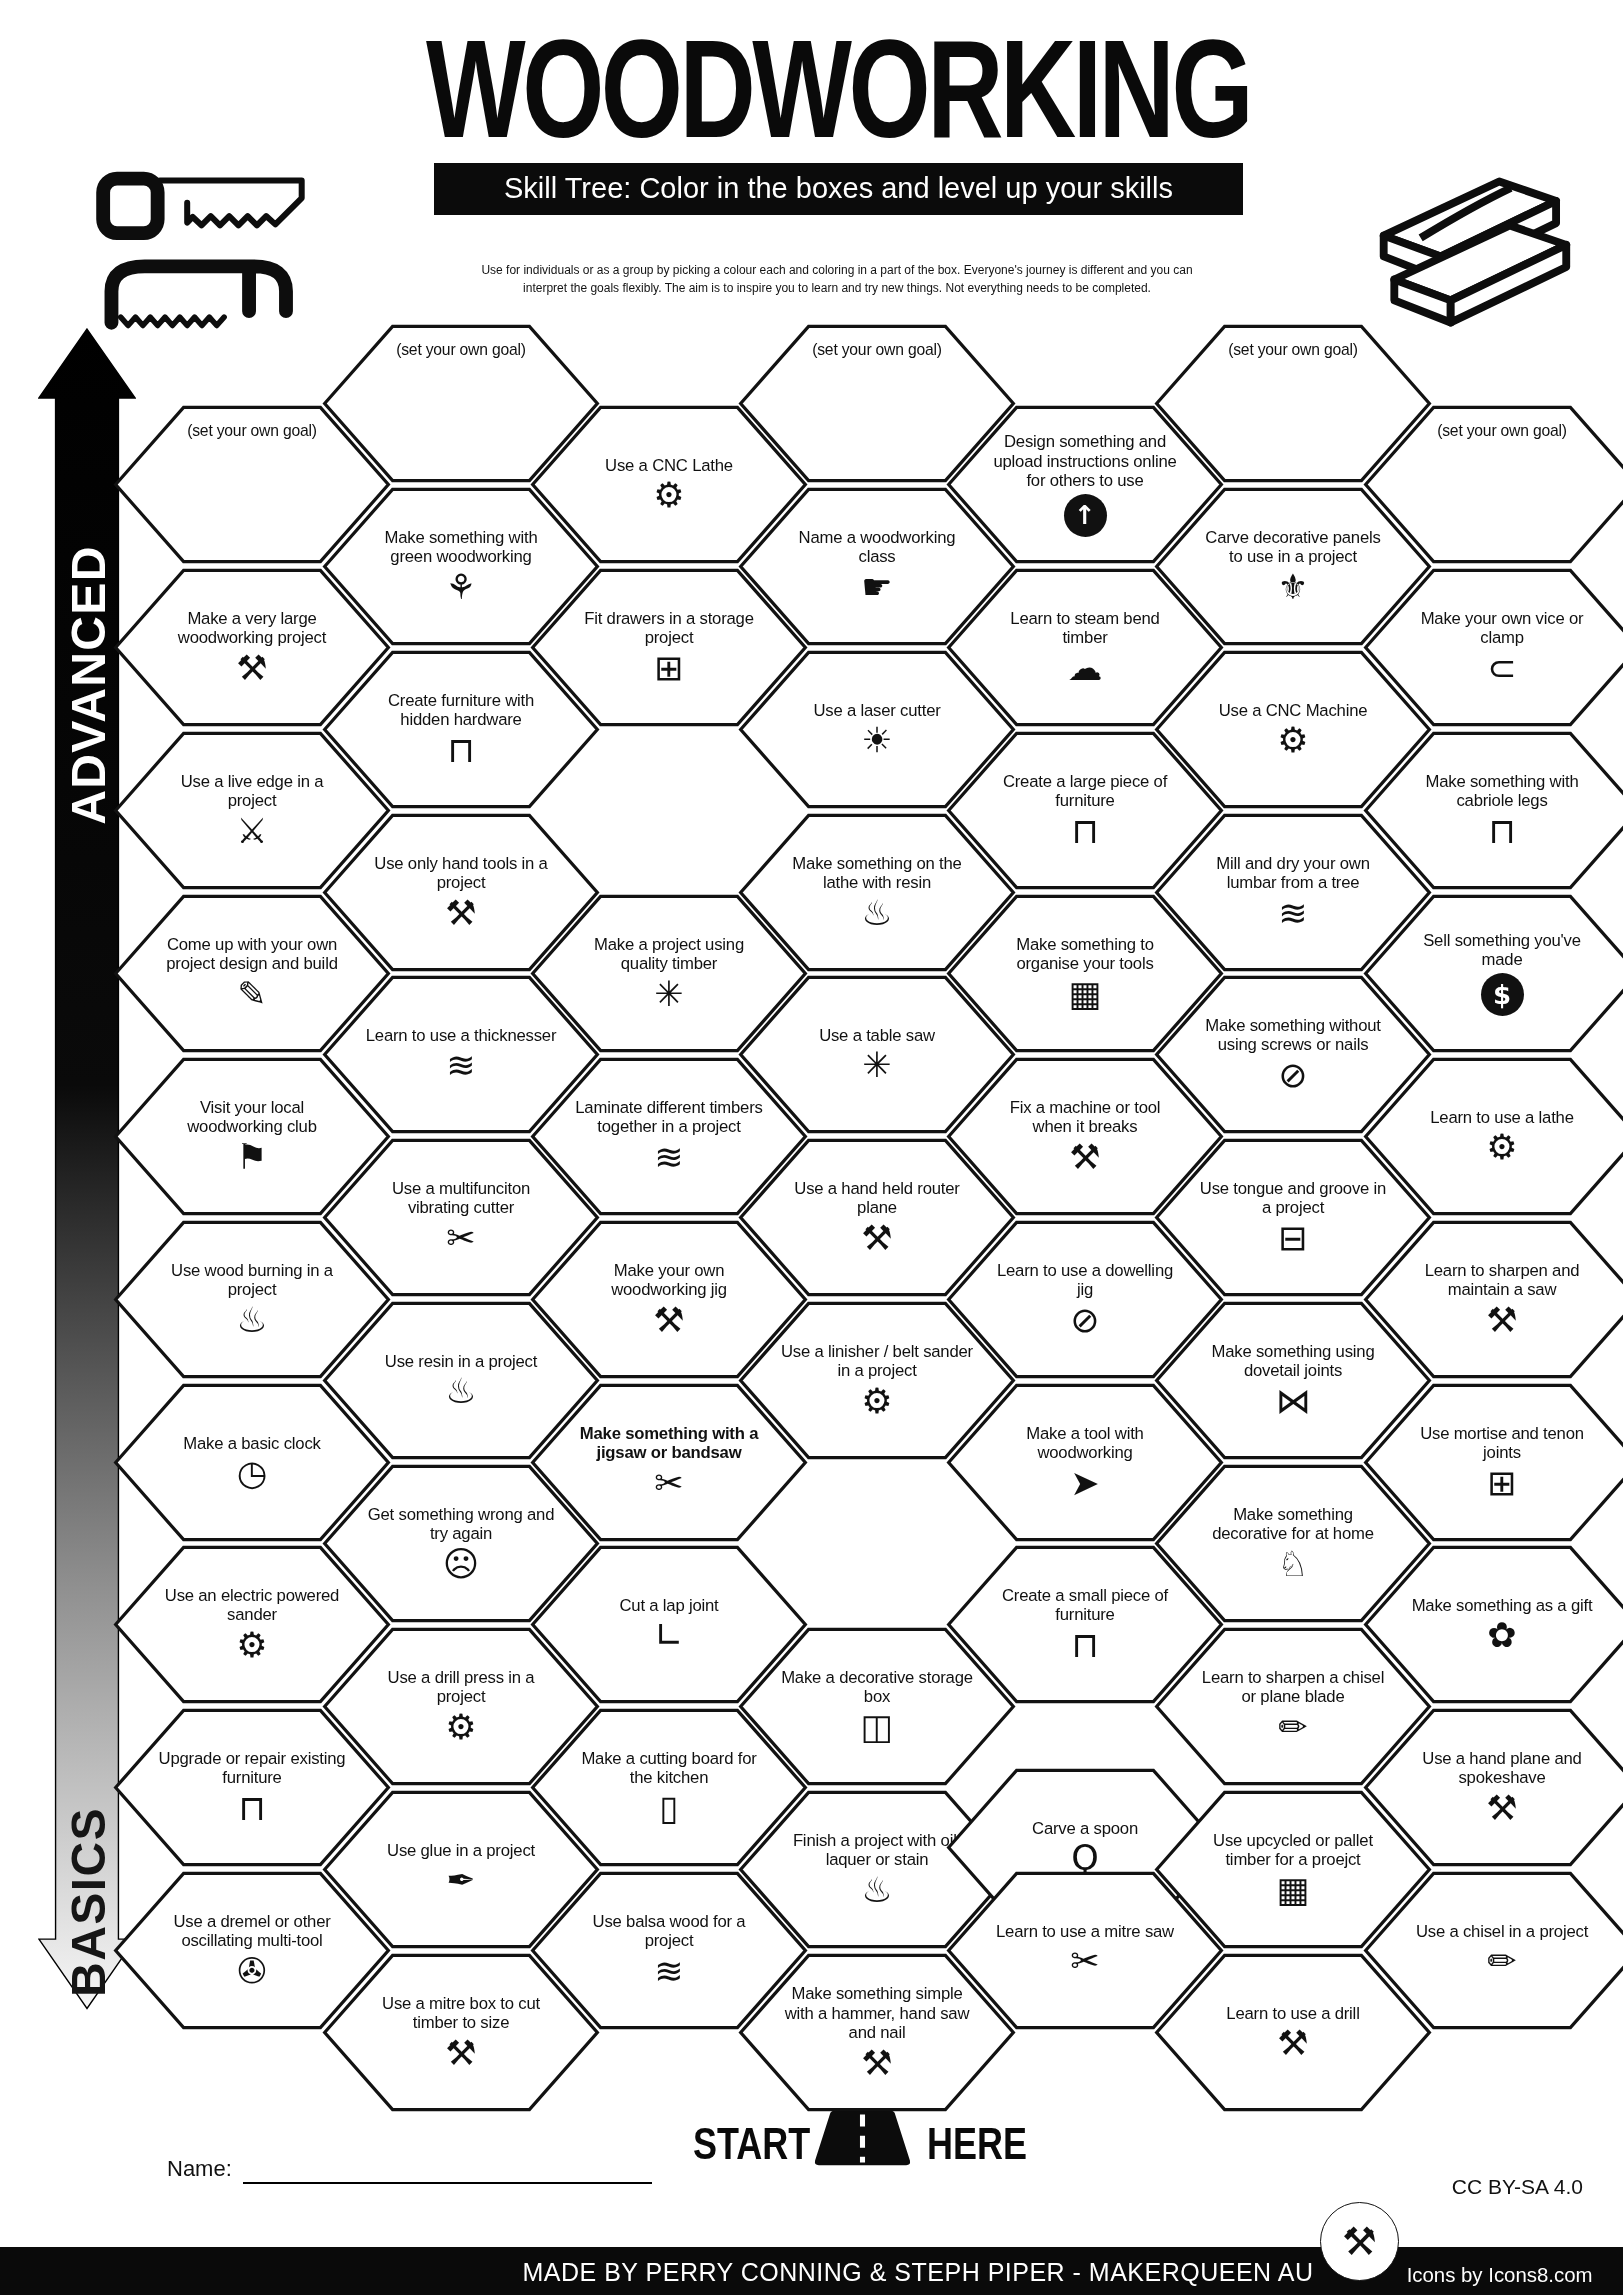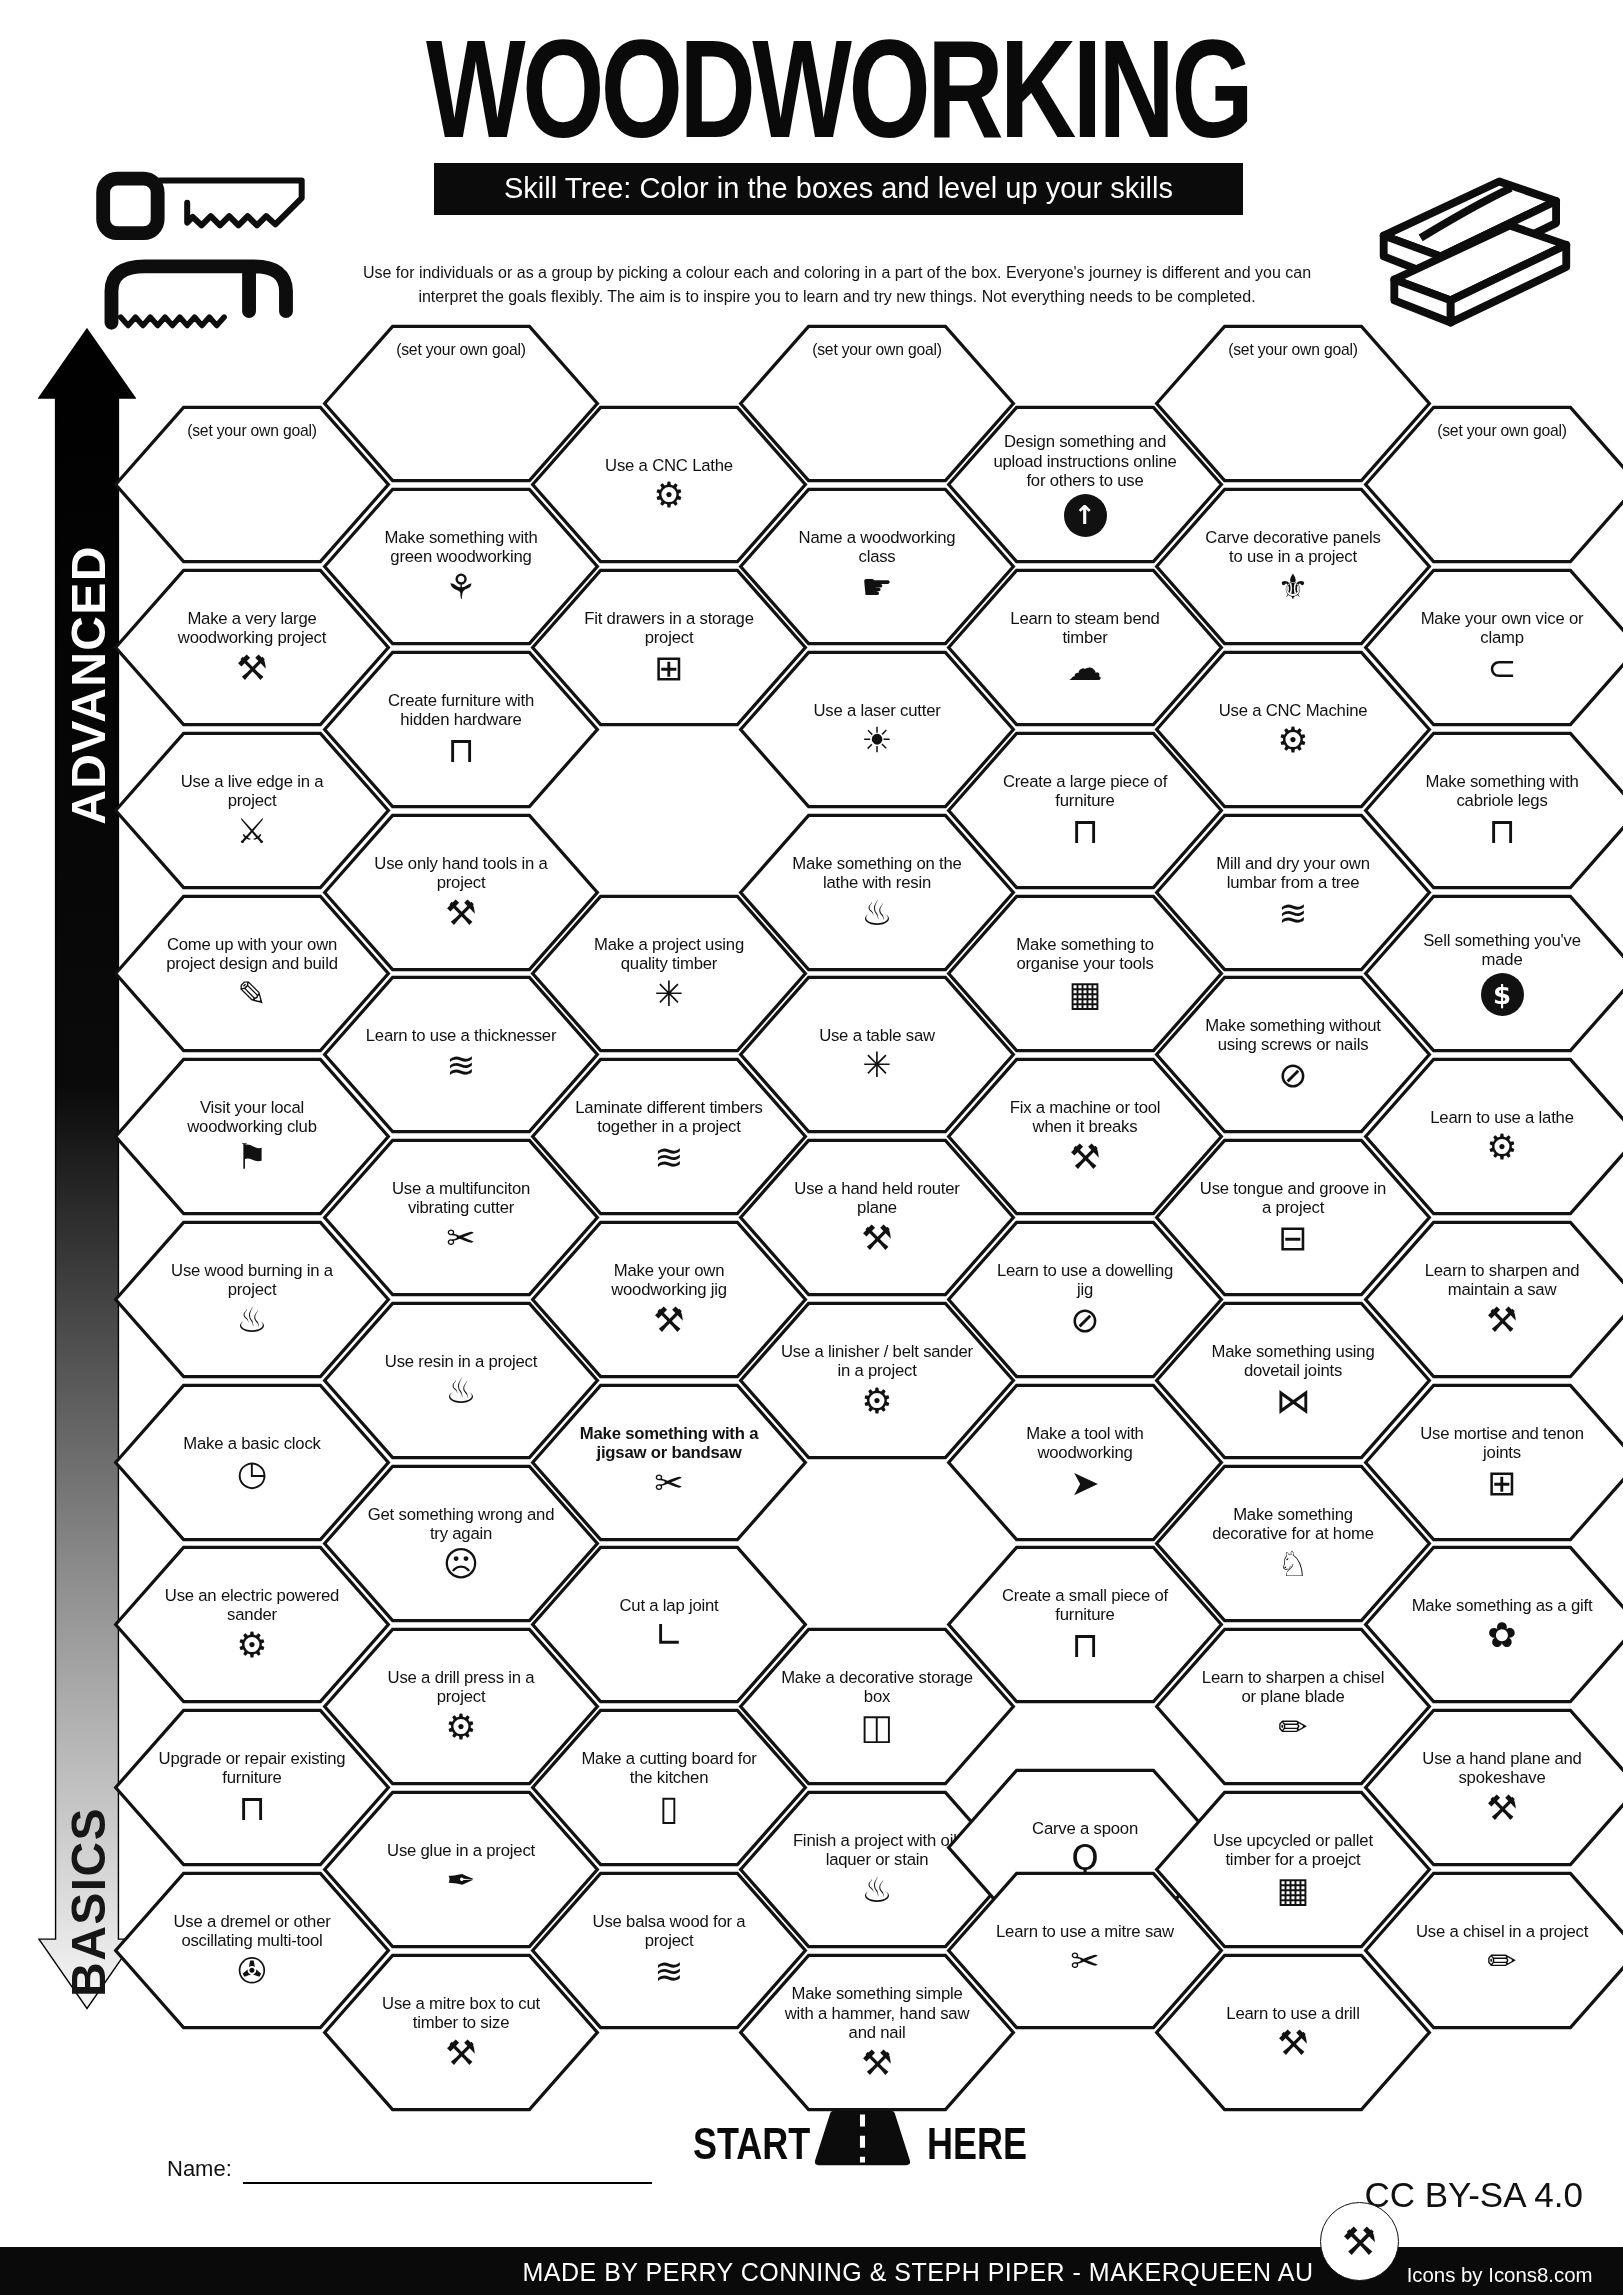--- a/index.html
+++ b/index.html
@@ -7,21 +7,21 @@
     width:1623px;height:2295px;position:relative;background:#ffffff;
     font-family:"Liberation Sans","DejaVu Sans",sans-serif;color:#111;overflow:hidden;
   }
   
   .title{position:absolute;left:838px;top:9.3px;transform:translateX(-50%);white-space:nowrap;}
   .title-inner{display:inline-block;font-size:139px;font-weight:700;letter-spacing:-4.6px;
     transform:scaleX(.76);transform-origin:center;color:#0a0a0a;}
   .banner{position:absolute;left:434px;top:163px;width:809px;background:#0b0b0b;color:#fff;
     text-align:center;font-size:29px;padding:9.3px 0;font-weight:400;}
   .desc{position:absolute;left:305px;top:261px;width:1064px;text-align:center;
-    font-size:16px;line-height:1.5;color:#131313;}
+    font-size:12px;line-height:1.5;color:#131313;}
   
   .corner-svg{position:absolute;}
   
   .level-arrow{position:absolute;left:38px;top:327px;}
   .axis-label{position:absolute;font-weight:700;letter-spacing:1.4px;white-space:nowrap;}
   .axis-advanced{left:88px;top:685px;transform:translate(-50%,-50%) rotate(-90deg);
     font-size:48px;color:#ffffff;}
   .axis-basics{left:88px;top:1902px;transform:translate(-50%,-50%) rotate(-90deg);
     font-size:48px;color:#161616;}
   
@@ -36,21 +36,21 @@
   .icon-circle{width:43px;height:43px;border-radius:50%;background:#111;color:#fff;
     display:flex;align-items:center;justify-content:center;font-size:26px;font-weight:700;}
   .goal .hex-content{justify-content:flex-start;padding-top:17px;}
   .goal .hex-label{font-size:15.7px;}
   
   .start-word{position:absolute;font-size:45px;font-weight:700;transform:scaleX(.8);
     transform-origin:left;white-space:nowrap;color:#0a0a0a;}
   .road-svg{position:absolute;left:813px;top:2109px;}
   .name-row{position:absolute;left:167px;top:2156px;font-size:22px;color:#111;}
   .name-line{position:absolute;left:243px;top:2182px;width:409px;border-top:2.8px solid #000;}
-  .license{position:absolute;right:40px;top:2175px;font-size:35px;color:#111;text-align:center;}
+  .license{position:absolute;right:40px;top:2175px;font-size:21px;color:#111;text-align:center;}
   .footer-bar{position:absolute;left:0;top:2247px;width:1623px;height:49px;background:#0a0a0a;}
   .credit{position:absolute;left:918px;top:2258px;transform:translateX(-50%);color:#fff;
     font-size:25px;letter-spacing:0.5px;white-space:nowrap;}
   .icons-credit{position:absolute;right:30.5px;top:2264px;color:#fff;font-size:20.4px;}
   .logo{position:absolute;left:1320px;top:2202px;width:77px;height:77px;border-radius:50%;
     background:#fff;border:1.9px solid #111;display:flex;align-items:center;justify-content:center;
     font-size:39px;z-index:5;font-family:"DejaVu Sans",sans-serif;color:#111;}
 </style>
 </head>
 <body>

